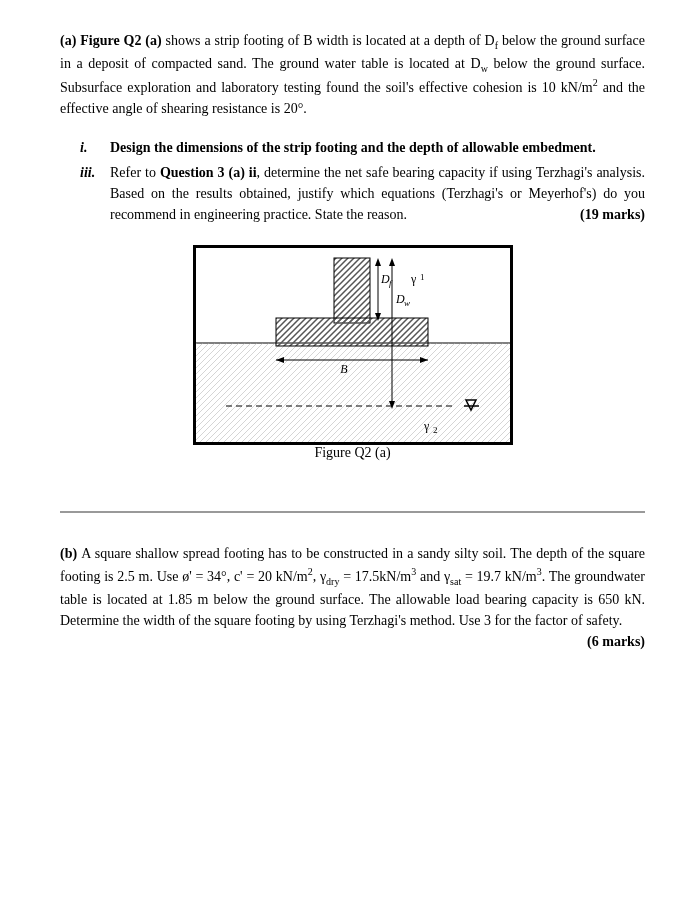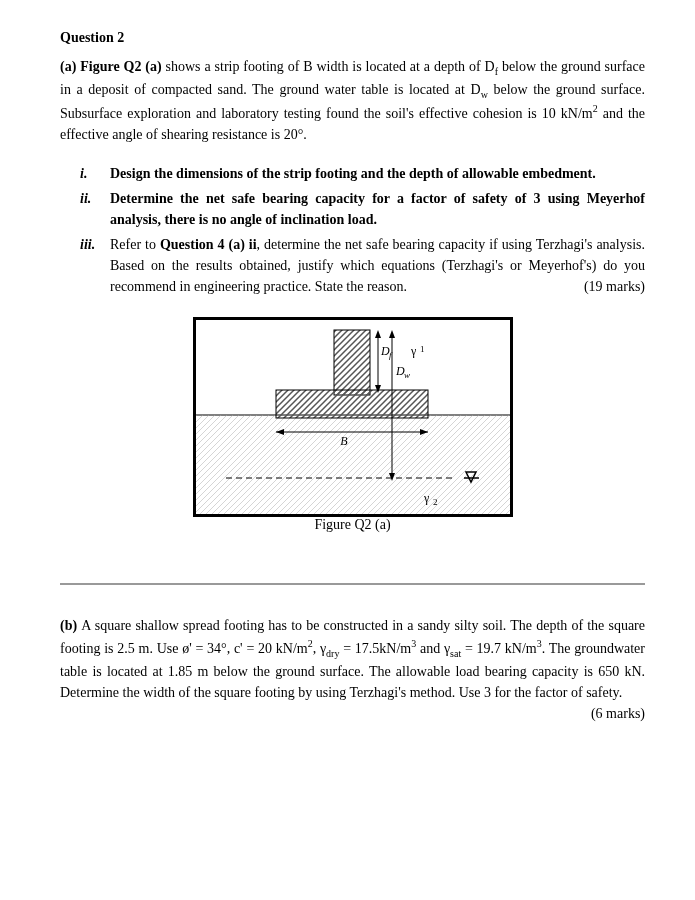--- a/index.html
+++ b/index.html
@@ -71,54 +71,49 @@
       line-height: 1.5;
     }
     sup {
       font-size: 10px;
     }
     sub {
       font-size: 10px;
     }
     .marks {
       float: right;
-      font-weight: normal;
+      font-weight: bold;
     }
     .italic {
       font-style: italic;
     }
     .bold {
       font-weight: bold;
     }
   </style>
 </head>
 <body>
 
 <div>
 
-  <div class="question-title">Question 2</div>
 
   <div>
     <p class="part-a-intro">
       <span class="bold">(a) </span>
       <span><span class="bold">Figure Q2 (a)</span> shows a strip footing of B width is located at a depth of D<sub>f</sub> below the ground surface in a deposit of compacted sand. The ground water table is located at D<sub>w</sub> below the ground surface. Subsurface exploration and laboratory testing found the soil's effective cohesion is 10 kN/m<sup>2</sup> and the effective angle of shearing resistance is 20°.</span>
     </p>
 
     <div class="sub-items">
       <div class="sub-item">
         <span class="sub-item-num italic bold">i.</span>
         <span class="sub-item-text bold">Design the dimensions of the strip footing and the depth of allowable embedment.</span>
       </div>
       <div class="sub-item">
-        <span class="sub-item-num italic bold">ii.</span>
-        <span class="sub-item-text bold">Determine the net safe bearing capacity for a factor of safety of 3 using Meyerhof analysis, there is no angle of inclination load.</span>
-      </div>
-      <div class="sub-item">
         <span class="sub-item-num italic bold">iii.</span>
-        <span class="sub-item-text">Refer to <span class="bold">Question 4 (a) ii</span>, determine the net safe bearing capacity if using Terzhagi's analysis. Based on the results obtained, justify which equations (Terzhagi's or Meyerhof's) do you recommend in engineering practice. State the reason. <span class="marks">(19 marks)</span></span>
+        <span class="sub-item-text">Refer to <span class="bold">Question 3 (a) ii</span>, determine the net safe bearing capacity if using Terzhagi's analysis. Based on the results obtained, justify which equations (Terzhagi's or Meyerhof's) do you recommend in engineering practice. State the reason. <span class="marks">(19 marks)</span></span>
       </div>
     </div>
   </div>
 
   <div class="figure-container">
     <div>
       <div class="figure-box">
         <svg width="320" height="200">
 
           <line x1="0" y1="95" x2="320" y2="95" stroke="#000" stroke-width="1"></line>

